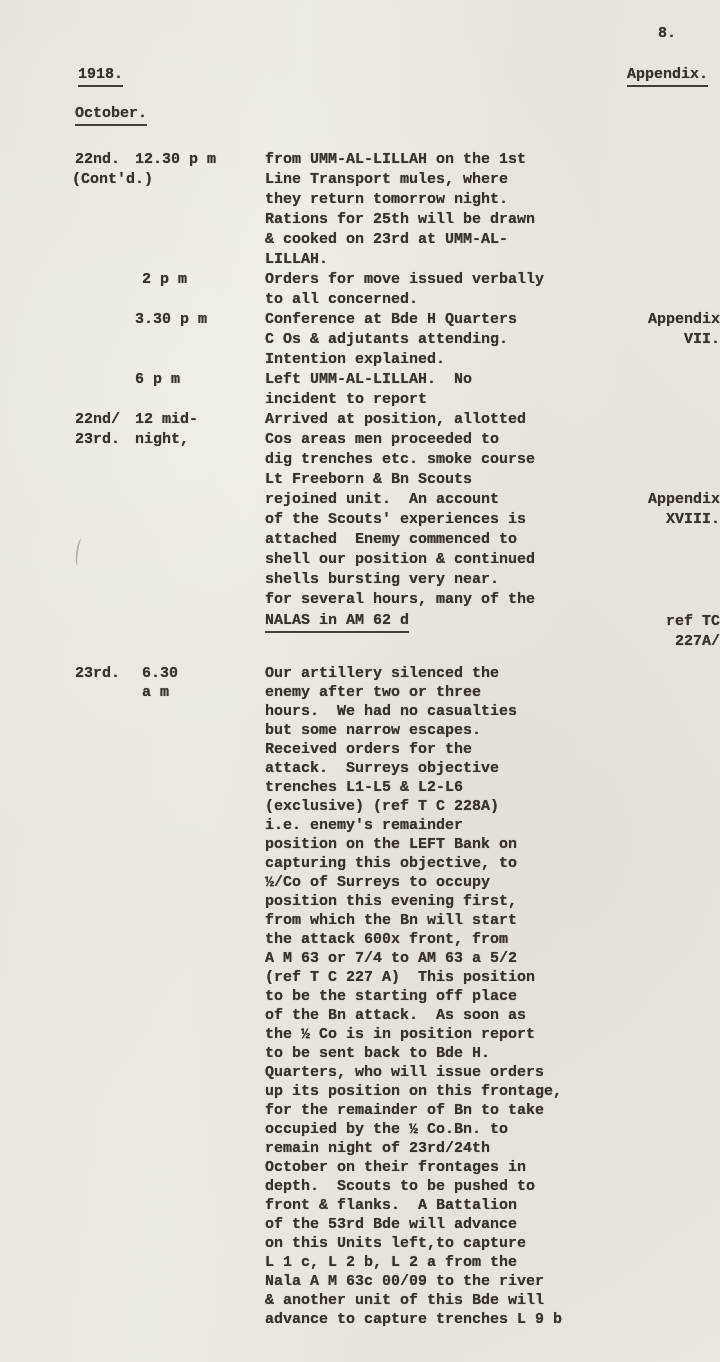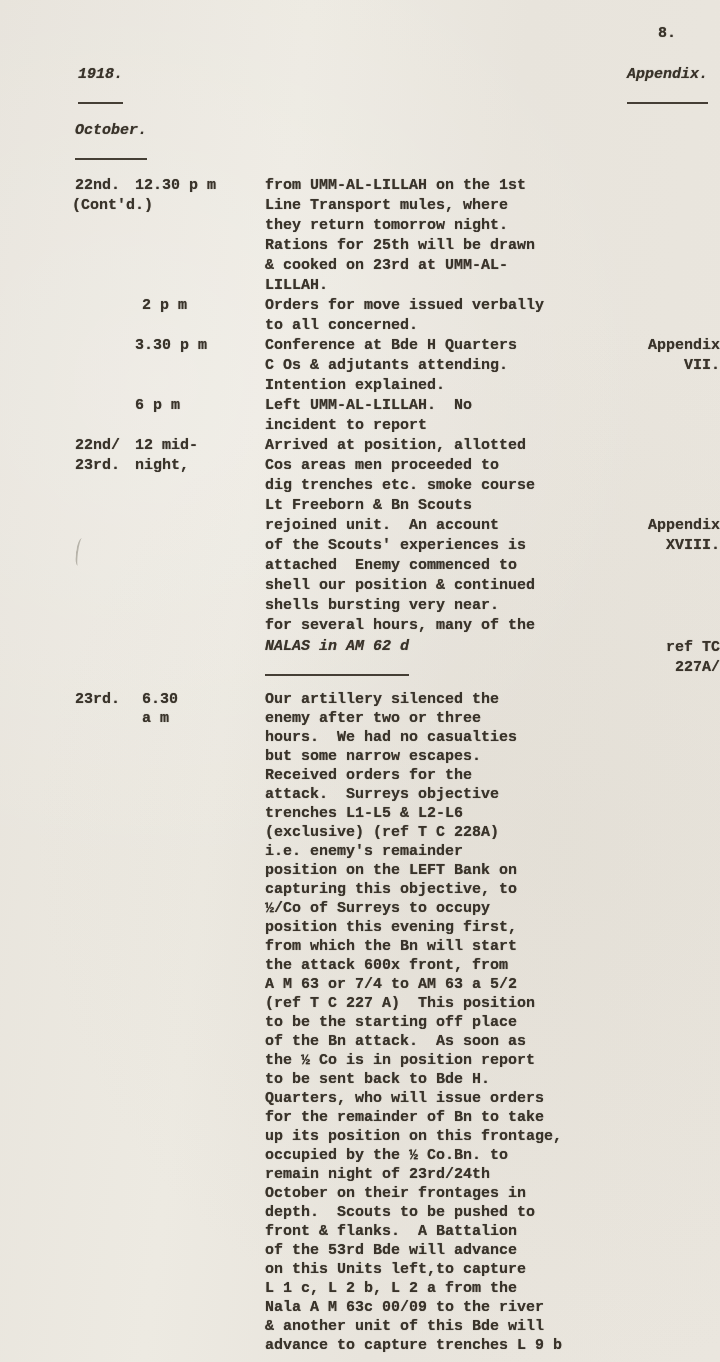--- a/index.html
+++ b/index.html
@@ -18,38 +18,37 @@
     font-weight: 700;
     font-size: 15px;
     color: #39332a;
     text-shadow: 0 0 0.8px rgba(56,50,40,0.75);
     padding-top: 24px;
   }
   .line { white-space: pre; line-height: 20px; height: 20px; }
   .u {
     display: inline-block;
     border-bottom: 2px solid rgba(54,48,38,0.92);
-    padding-bottom: 18px;
+    padding-bottom: 1px;
     line-height: 18px;
-    font-style: italic;
   }
   .pagehead { text-align: right; padding-right: 44px; line-height: 20px; }
   .header-row {
     display: flex;
     justify-content: space-between;
     padding: 0 12px 0 78px;
     margin-top: 22px;
   }
   .month { padding-left: 75px; margin-top: 18px; }
   .row { display: flex; padding-left: 75px; box-sizing: border-box; }
   .c-date  { width: 60px;  flex: none; }
   .c-time  { width: 130px; flex: none; }
   .c-body  { width: 340px; flex: none; }
   .c-margin{ width: 115px; flex: none; text-align: right; }
-  .first-entry { margin-top: 16px; }
+  .first-entry { margin-top: 24px; }
   .gap-entry   { margin-top: 0; }
   .heading-row { margin-top: 2px; }
   .entry-last  { margin-top: 12px; }
   .entry-last .line { line-height: 19px; height: 19px; }
   .pencil-mark {
     position: absolute;
     left: 76px; top: 538px;
     width: 6px; height: 28px;
     border-left: 2px solid rgba(118,112,100,0.45);
     border-radius: 60% 0 40% 50%;
@@ -194,22 +193,22 @@
       <div class="line">position this evening first,</div>
       <div class="line">from which the Bn will start</div>
       <div class="line">the attack 600x front, from</div>
       <div class="line">A M 63 or 7/4 to AM 63 a 5/2</div>
       <div class="line">(ref T C 227 A)  This position</div>
       <div class="line">to be the starting off place</div>
       <div class="line">of the Bn attack.  As soon as</div>
       <div class="line">the ½ Co is in position report</div>
       <div class="line">to be sent back to Bde H.</div>
       <div class="line">Quarters, who will issue orders</div>
+      <div class="line">up its position on this frontage,</div>
       <div class="line">for the remainder of Bn to take</div>
-      <div class="line">up its position on this frontage,</div>
       <div class="line">occupied by the ½ Co.Bn. to</div>
       <div class="line">remain night of 23rd/24th</div>
       <div class="line">October on their frontages in</div>
       <div class="line">depth.  Scouts to be pushed to</div>
       <div class="line">front &amp; flanks.  A Battalion</div>
       <div class="line">of the 53rd Bde will advance</div>
       <div class="line">on this Units left,to capture</div>
       <div class="line">L 1 c, L 2 b, L 2 a from the</div>
       <div class="line">Nala A M 63c 00/09 to the river</div>
       <div class="line">&amp; another unit of this Bde will</div>

